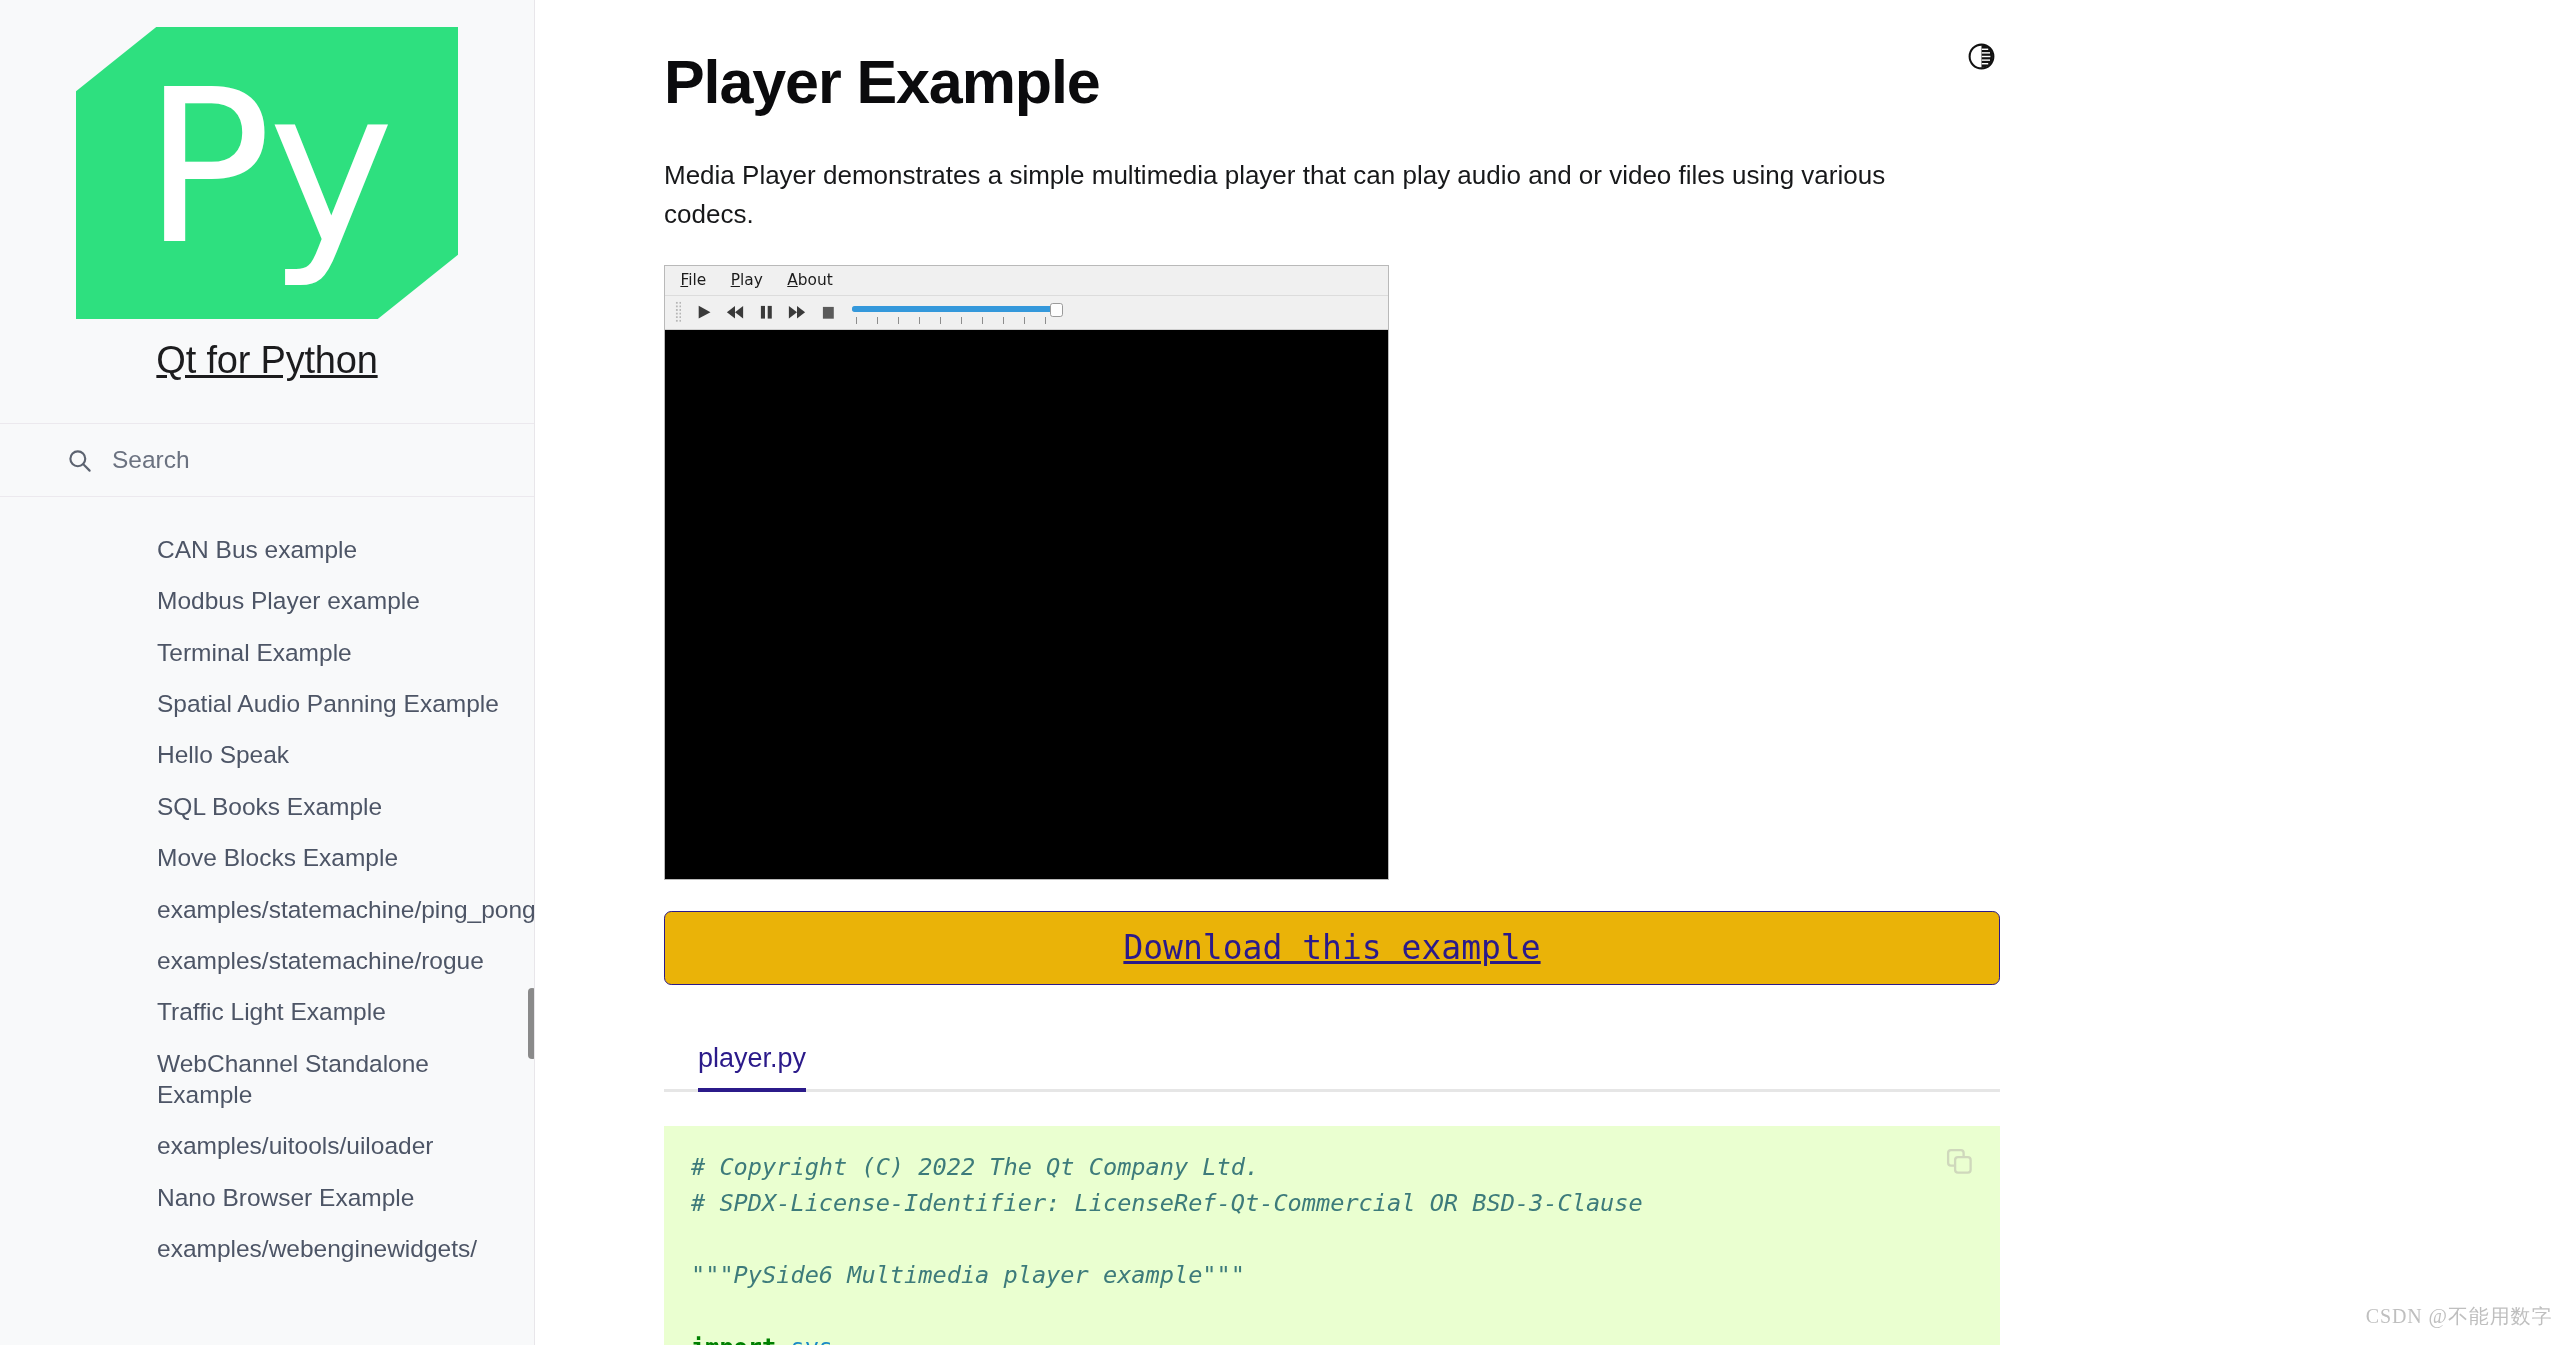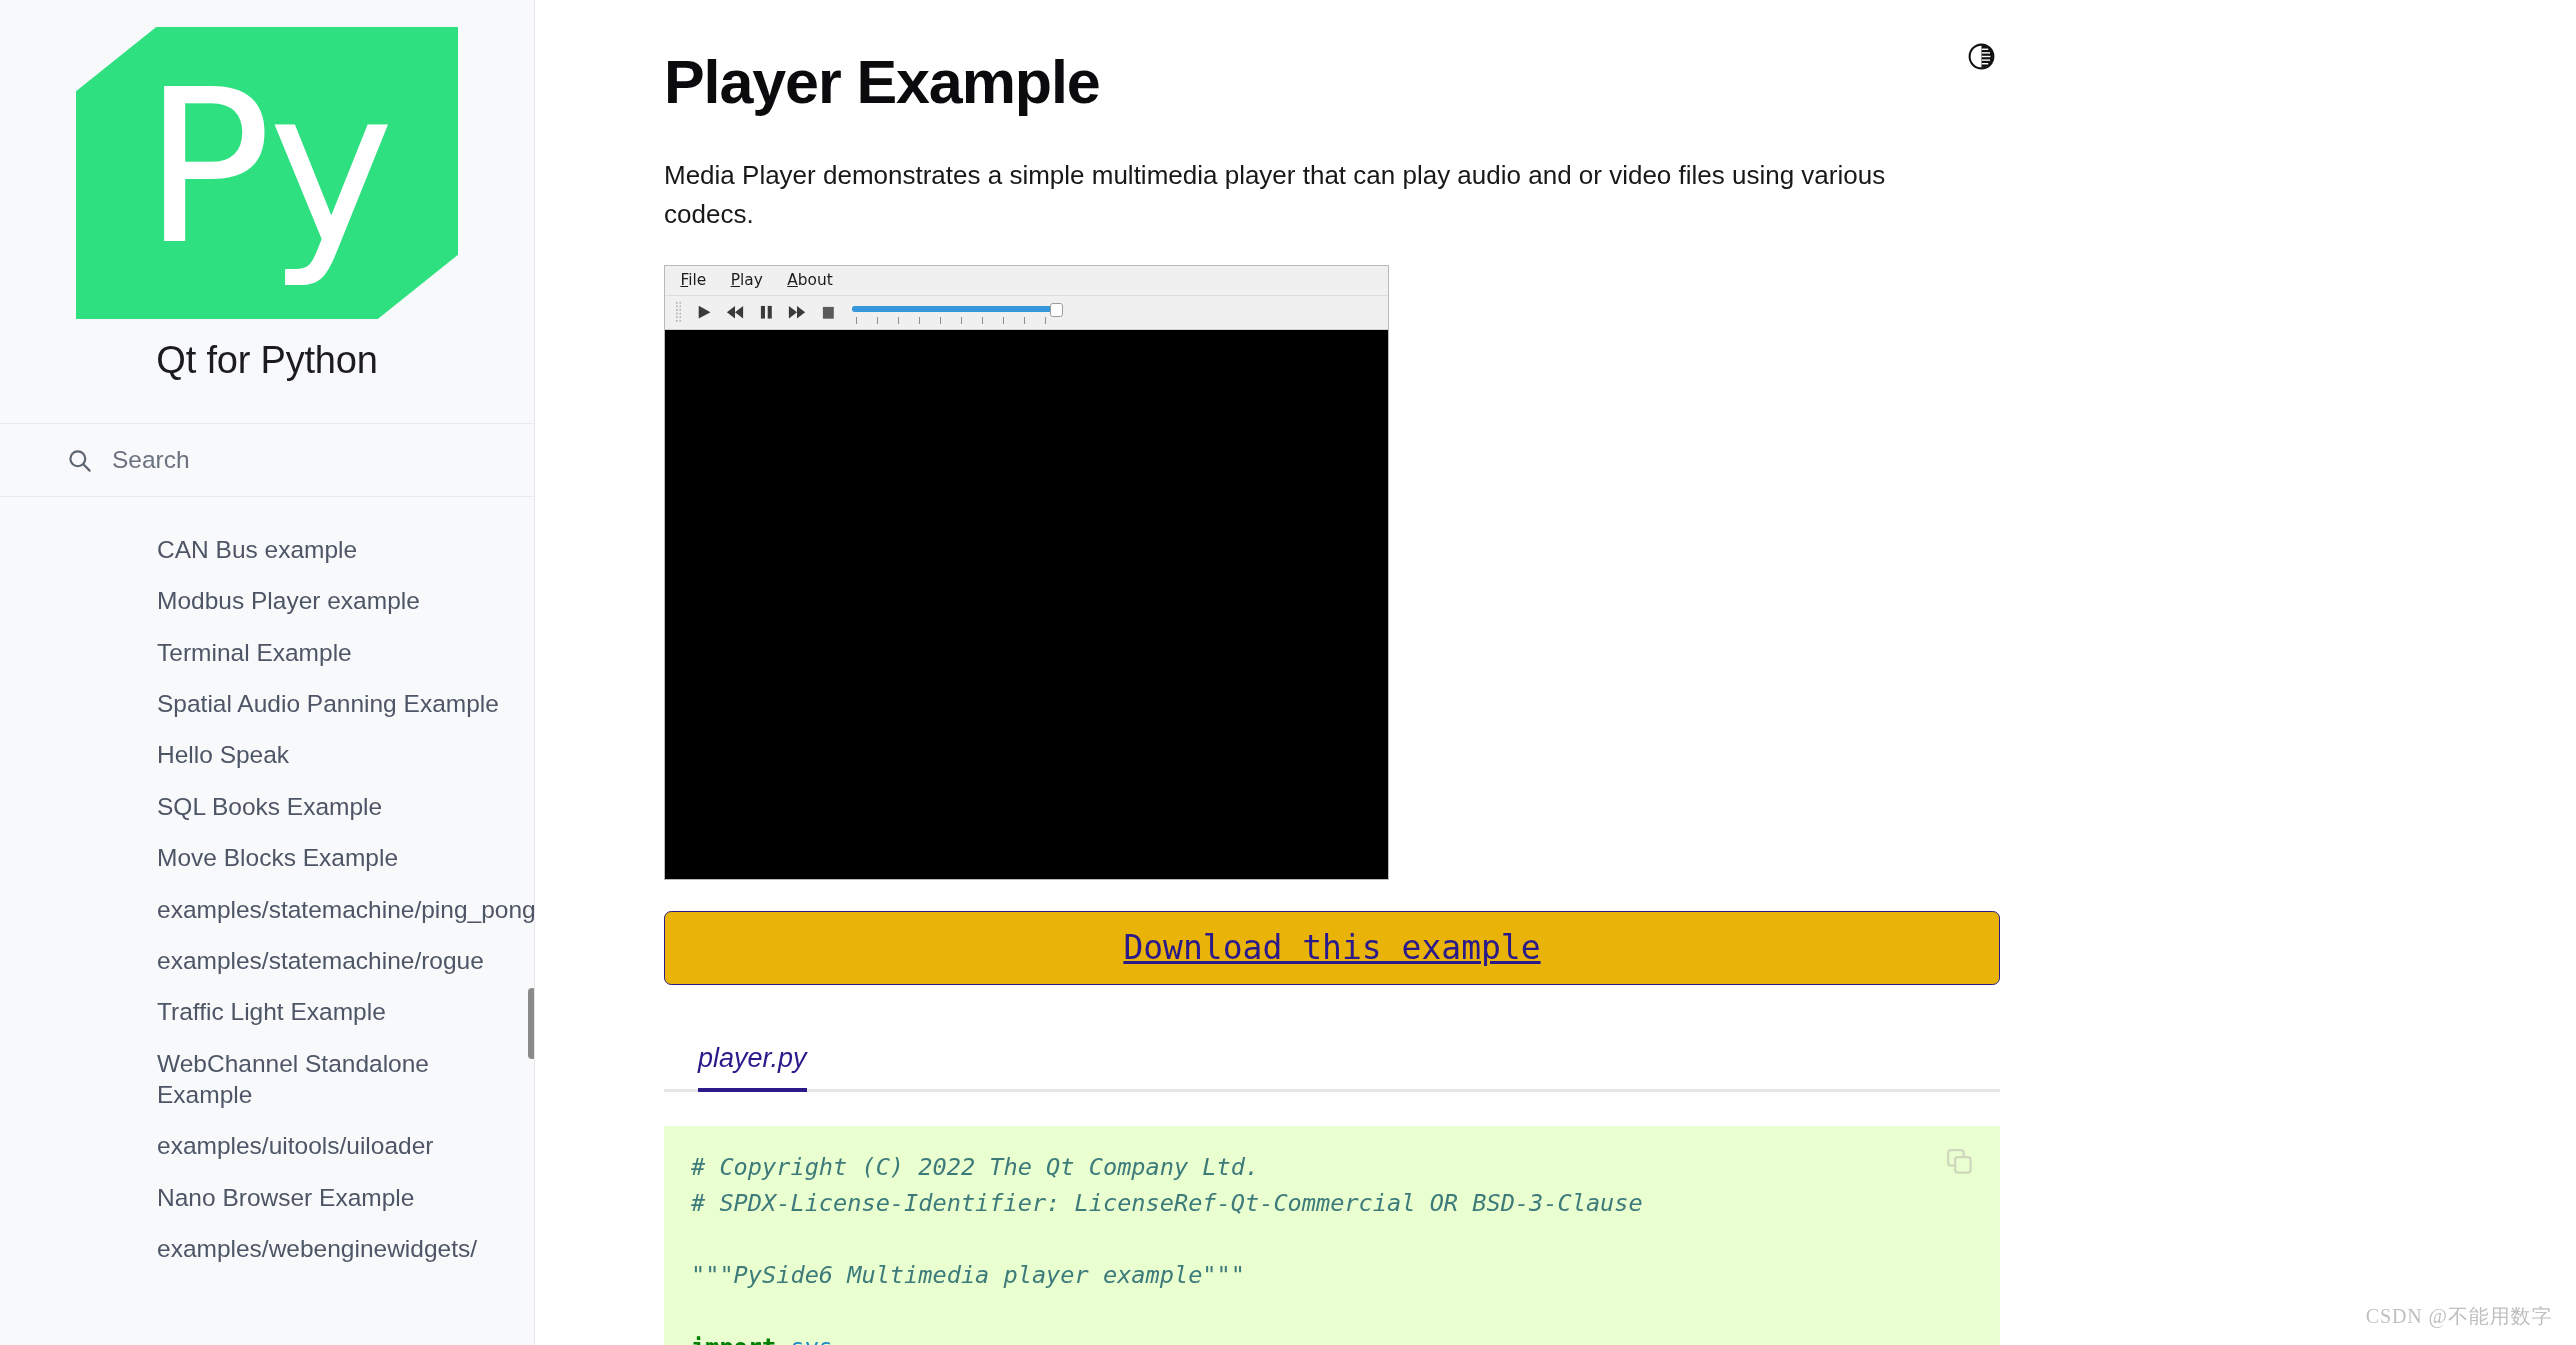--- a/index.html
+++ b/index.html
@@ -40,20 +40,21 @@
     letter-spacing: -3.6px;
     font-family: "DejaVu Sans", sans-serif;
     transform: translateY(-5.4px);
   }
   .brand-title {
     margin-top: 20px;
     font-size: 38px;
     color: #1c1c1e;
     font-weight: 400;
     letter-spacing: -0.2px;
+    text-decoration: underline;
   }
 
   .search-wrap {
     margin-top: 41px;
     border-top: 0.9px solid #ece9ee;
     border-bottom: 0.9px solid #ece9ee;
     height: 74px;
     display: flex; align-items: center;
     padding-left: 66px;
   }
@@ -217,21 +218,21 @@
   .tab {
     font-size: 27px;
     color: #2b1a8a;
     padding: 0 0 14.5px 0;
     margin-left: 34px;
     margin-right: 18px;
     border-bottom: 4.5px solid transparent;
     margin-bottom: -3.6px;
     cursor: pointer;
   }
-  .tab.active { border-bottom-color: #2b1a8a; font-style: italic; }
+  .tab.active { border-bottom-color: #2b1a8a; }
 
   
   .code-wrap {
     position: relative;
     margin-top: 34px;
     width: 1336px; height: 227px;
     background: #eaffd0;
     overflow: hidden;
   }
   .code {

